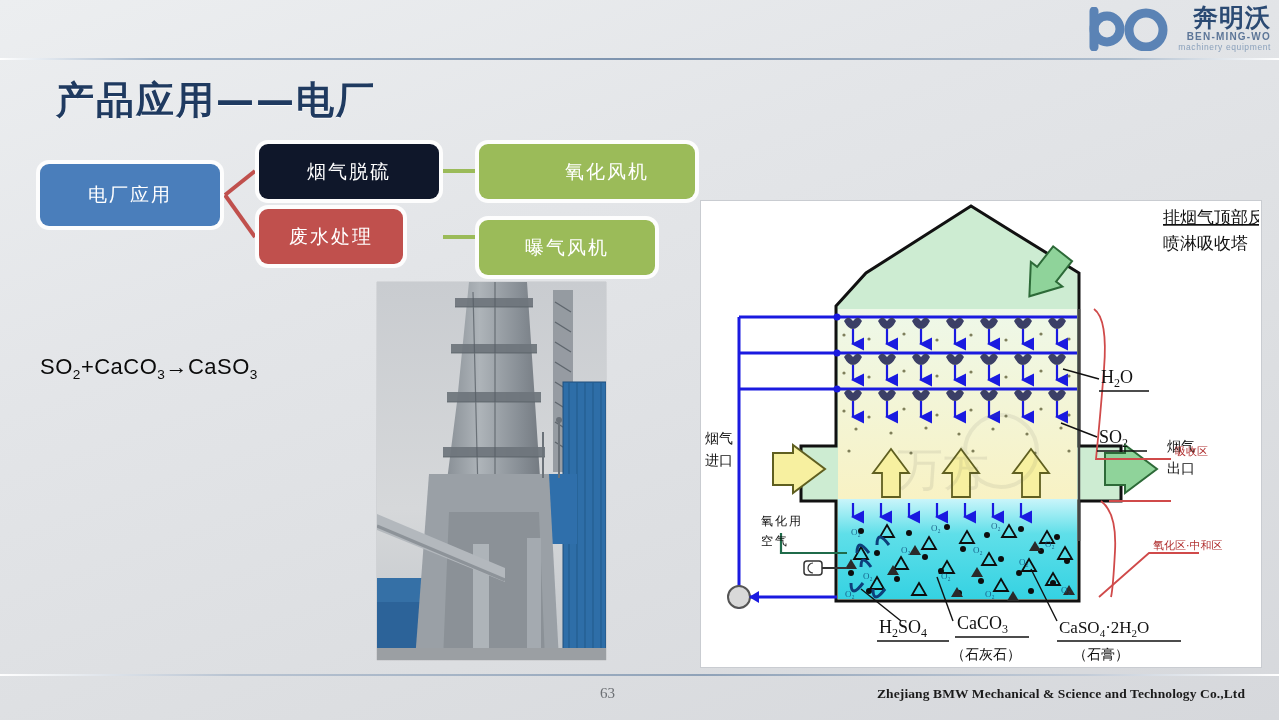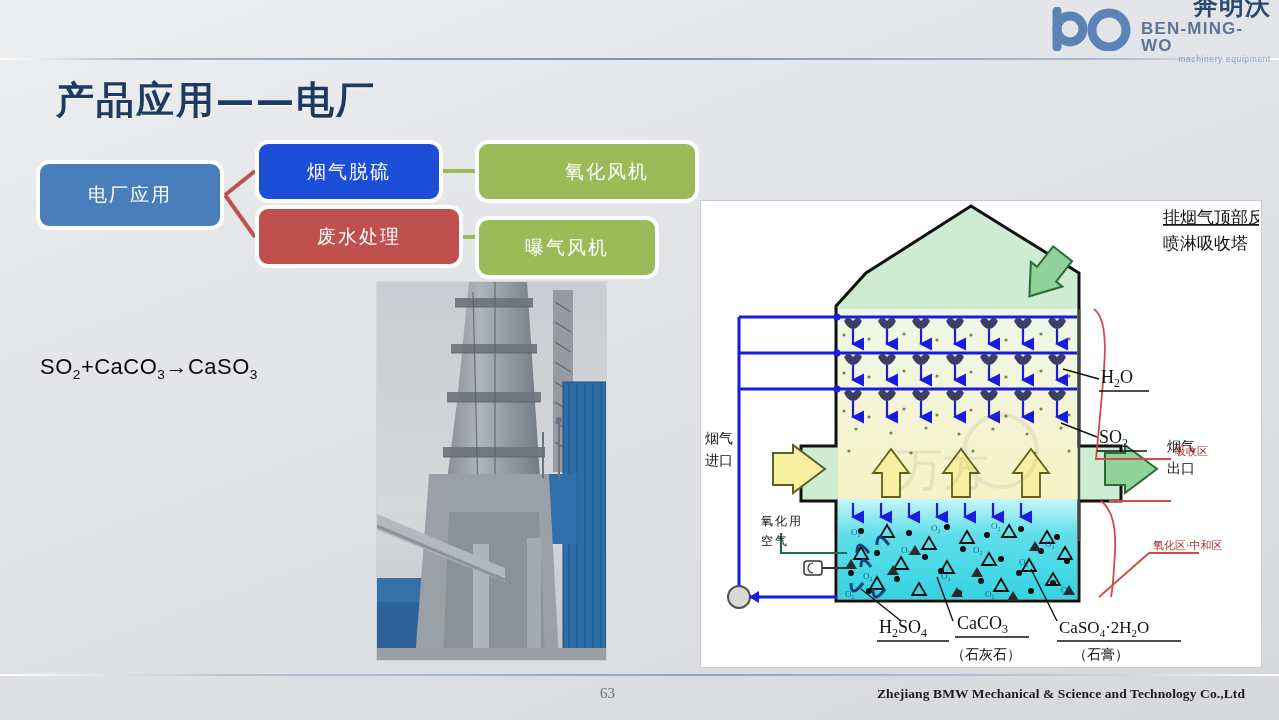--- a/index.html
+++ b/index.html
@@ -17,42 +17,42 @@
     background:linear-gradient(90deg,#ffffff 0%,#9fb2c8 12%,#7d93ae 50%,#aebdcd 88%,#ffffff 100%);
   }
   .logo{
     position:absolute;right:8px;top:2px;width:220px;height:54px;
     display:flex;align-items:center;justify-content:flex-end;gap:6px;
   }
   .logo-mark{width:84px;height:44px;flex:none;}
   .logo-text{display:flex;flex-direction:column;line-height:1;padding-bottom:2px;align-items:flex-end;}
   .logo-cn{font-size:25px;font-weight:bold;color:#2b4a73;letter-spacing:1px;
            font-family:"DejaVu Sans",sans-serif;}
-  .logo-en{font-size:17px;font-weight:bold;color:#5d7698;letter-spacing:1.2px;margin-top:2px;}
+  .logo-en{font-size:10px;font-weight:bold;color:#5d7698;letter-spacing:1.2px;margin-top:2px;}
   .logo-sub{font-size:8.5px;color:#8aa0bb;letter-spacing:.6px;margin-top:1px;}
 
   
   .page-title{
     position:absolute;left:56px;top:75px;
     font-family:"DejaVu Sans",sans-serif;
     font-size:38px;font-weight:bold;color:#1f3a60;letter-spacing:2px;
     text-shadow:0 1px 0 rgba(255,255,255,.75);
   }
 
   
   .flow{position:absolute;left:40px;top:140px;width:640px;height:140px;}
   .fbox{
     position:absolute;border-radius:9px;color:#fff;
     display:flex;align-items:center;justify-content:center;
     font-family:"DejaVu Sans",sans-serif;font-size:19px;letter-spacing:2px;
     box-shadow:0 0 0 4px #fdfdfd, 0 1px 3px rgba(0,0,0,.18);
   }
   .fbox.blue{left:0;top:24px;width:180px;height:62px;background:#4a7ebb;}
-  .fbox.red1{left:219px;top:4px;width:180px;height:55px;background:#1d4ed8;}
-  .fbox.red2{left:219px;top:69px;width:200px;height:55px;background:#c0504d;}
+  .fbox.red1{left:219px;top:4px;width:180px;height:55px;background:#0f172a;}
+  .fbox.red2{left:219px;top:69px;width:144px;height:55px;background:#c0504d;}
   .fbox.grn1{left:439px;top:4px;width:176px;height:55px;background:#9bbb59;padding-left:40px;}
   .fbox.grn2{left:439px;top:80px;width:176px;height:55px;background:#9bbb59;}
   .flow svg{position:absolute;left:0;top:0;width:640px;height:140px;overflow:visible;}
 
   
   .formulas{
     position:absolute;left:40px;top:352px;width:330px;
     font-family:"Liberation Sans","DejaVu Sans",sans-serif;
     font-size:22px;color:#0b0b0b;line-height:1.36;letter-spacing:.5px;
   }

